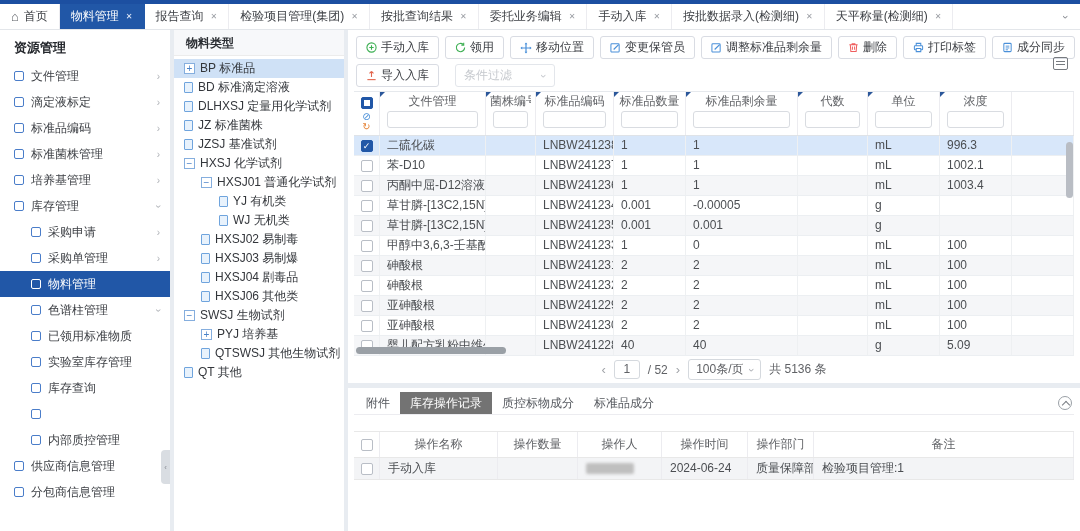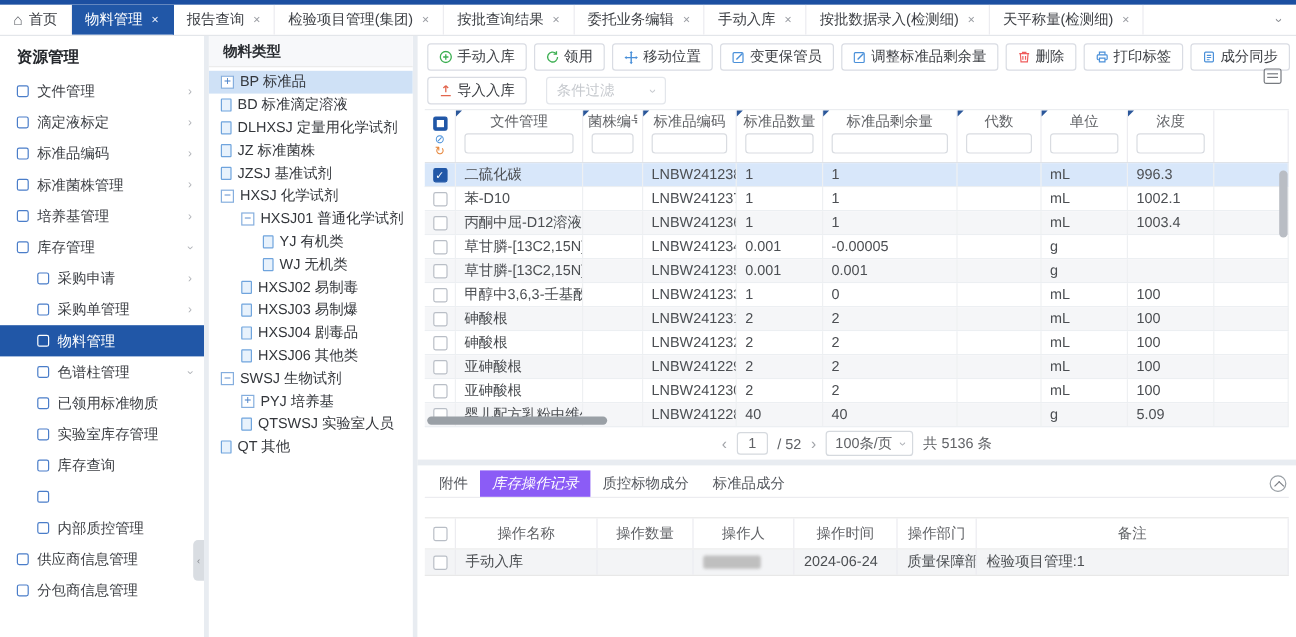--- a/index.html
+++ b/index.html
@@ -95,21 +95,21 @@
   .pg-size { height:21px; border:1px solid #d5d9de; border-radius:3px; background:#fff; display:flex; align-items:center; gap:6px; padding:0 7px; color:#606266; }
   .pg-size .fs-arr { color:#b0b3b8; }
 
   .mgap { height:5px; background:#e8ecf1; }
 
   
   .bottompanel { flex:1; background:#fff; padding:0 6px; min-height:0; }
   .btabs { display:flex; align-items:center; padding:4px 2px 0; border-bottom:1px solid #ececf0; }
   .btab-list { display:flex; }
   .btab { height:22px; display:flex; align-items:center; padding:0 10px; color:#55585e; cursor:default; }
-  .btab.active { background:#8b5cf6; color:#fff;font-style:italic; }
+  .btab.active { background:#737373; color:#fff; }
   .bcollapse { margin-left:auto; width:14px; height:14px; border:1px solid #9aa0a6; border-radius:50%; position:relative; }
   .chev-up { position:absolute; left:3.5px; top:5px; width:6px; height:6px; border-left:1.4px solid #7a7e84; border-top:1.4px solid #7a7e84; transform:rotate(45deg); }
   .btable { margin-top:16px; border-top:1px solid #e8e8e8; }
   .bhead { display:flex; height:26px; border-bottom:1px solid #e8e8e8; align-items:flex-end;font-family:Liberation Mono, monospace; }
   .bh-cb { width:26px; flex:none; display:flex; align-items:center; justify-content:center; border-right:1px solid #ececf0; height:100%; }
   .bh-cell { height:100%; display:flex; align-items:center; justify-content:center; color:#606266; border-right:1px solid #ececf0; flex:none; }
   .bh-cell.flex { flex:1; }
   .brow { display:flex; height:22px; background:#f3f4f6; border-bottom:1px solid #e8e8e8; }
   .bcell { padding:0 8px; line-height:21px; color:#4b4e52; white-space:nowrap; overflow:hidden; border-right:1px solid #ececf0; flex:none; display:flex; align-items:center; }
   .bcell.flex { flex:1; }
@@ -369,21 +369,21 @@
             <span class="tlab">SWSJ 生物试剂</span>
           </div>
 
           <div class="tnode lv1">
             <span class="tico plus">+</span>
             <span class="tlab">PYJ 培养基</span>
           </div>
 
           <div class="tnode lv1">
             <span class="tico doc"></span>
-            <span class="tlab">QTSWSJ 实验室人员</span>
+            <span class="tlab">QTSWSJ 其他生物试剂</span>
           </div>
 
 
 
           <div class="tnode lv0">
             <span class="tico doc"></span>
             <span class="tlab">QT 其他</span>
           </div>
         </div>
     </div>

